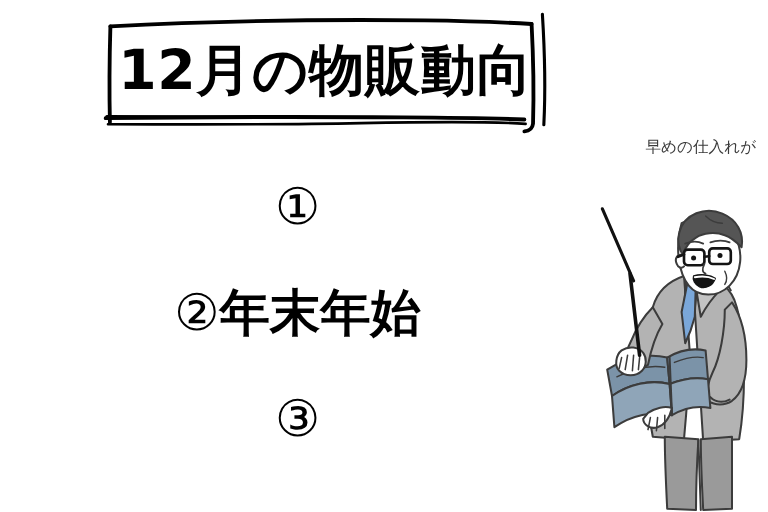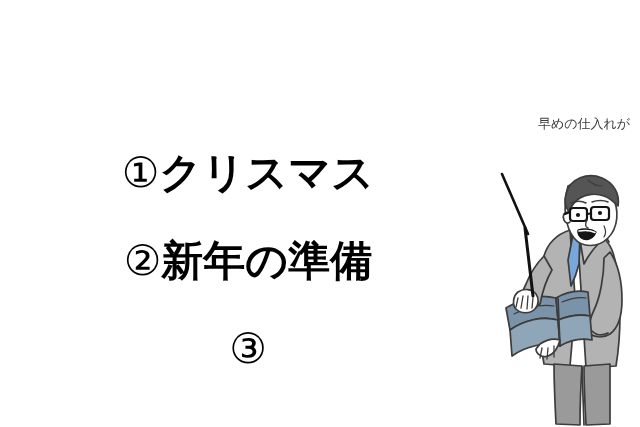--- a/index.html
+++ b/index.html
@@ -101,31 +101,46 @@
     color: #3b3b3b;
     white-space: nowrap;
   }
   .caption .line2 { display: block; }
 </style>
 </head>
 <body>
 
 <div class="canvas">
 
+  <div class="title-block">
+    <svg class="title-frame" viewBox="0 0 370 108">
+
+      <path d="M6,18 C80,14 180,12 268,13 C310,13.5 340,15 357,16" fill="none" stroke="#000" stroke-width="3.2" stroke-linecap="round"></path>
+      <path d="M6,18 C5.2,45 5,72 5.6,98" fill="none" stroke="#000" stroke-width="3.2" stroke-linecap="round"></path>
+      <path d="M357,16 C358.5,45 359,72 358.2,99 C357.8,103 355,105 351,105.5" fill="none" stroke="#000" stroke-width="3.2" stroke-linecap="round"></path>
+      <path d="M2,94.5 C70,93.5 160,93.2 250,93.8 C300,94.1 335,95 351,95.6" fill="none" stroke="#000" stroke-width="3.2" stroke-linecap="round"></path>
+
+      <path d="M4,99.5 C70,99.8 150,99.9 215,98.6 C280,97.3 330,97.6 352,99.2" fill="none" stroke="#000" stroke-width="2.2" stroke-linecap="round"></path>
+
+      <path d="M3,93.2 L128,93.6" fill="none" stroke="#000" stroke-width="2.6" stroke-linecap="round"></path>
+
+      <path d="M366,8 C368,40 368.6,72 367.2,100" fill="none" stroke="#000" stroke-width="2.6" stroke-linecap="round"></path>
+    </svg>
+    <div class="title-text">12月の物販動向</div>
+  </div>
 
   <div class="list">
 
     <div class="list-item item-1">
       <span class="num">①</span>
-      <span class="label">クリスマス</span>
     </div>
 
     <div class="list-item item-2">
       <span class="num">②</span>
-      <span class="label">新年の準備</span>
+      <span class="label">年末年始</span>
     </div>
 
     <div class="list-item item-3">
       <span class="num">③</span>
     </div>
 
   </div>
 
   <div class="caption">
     <span>早めの仕入れが</span>

